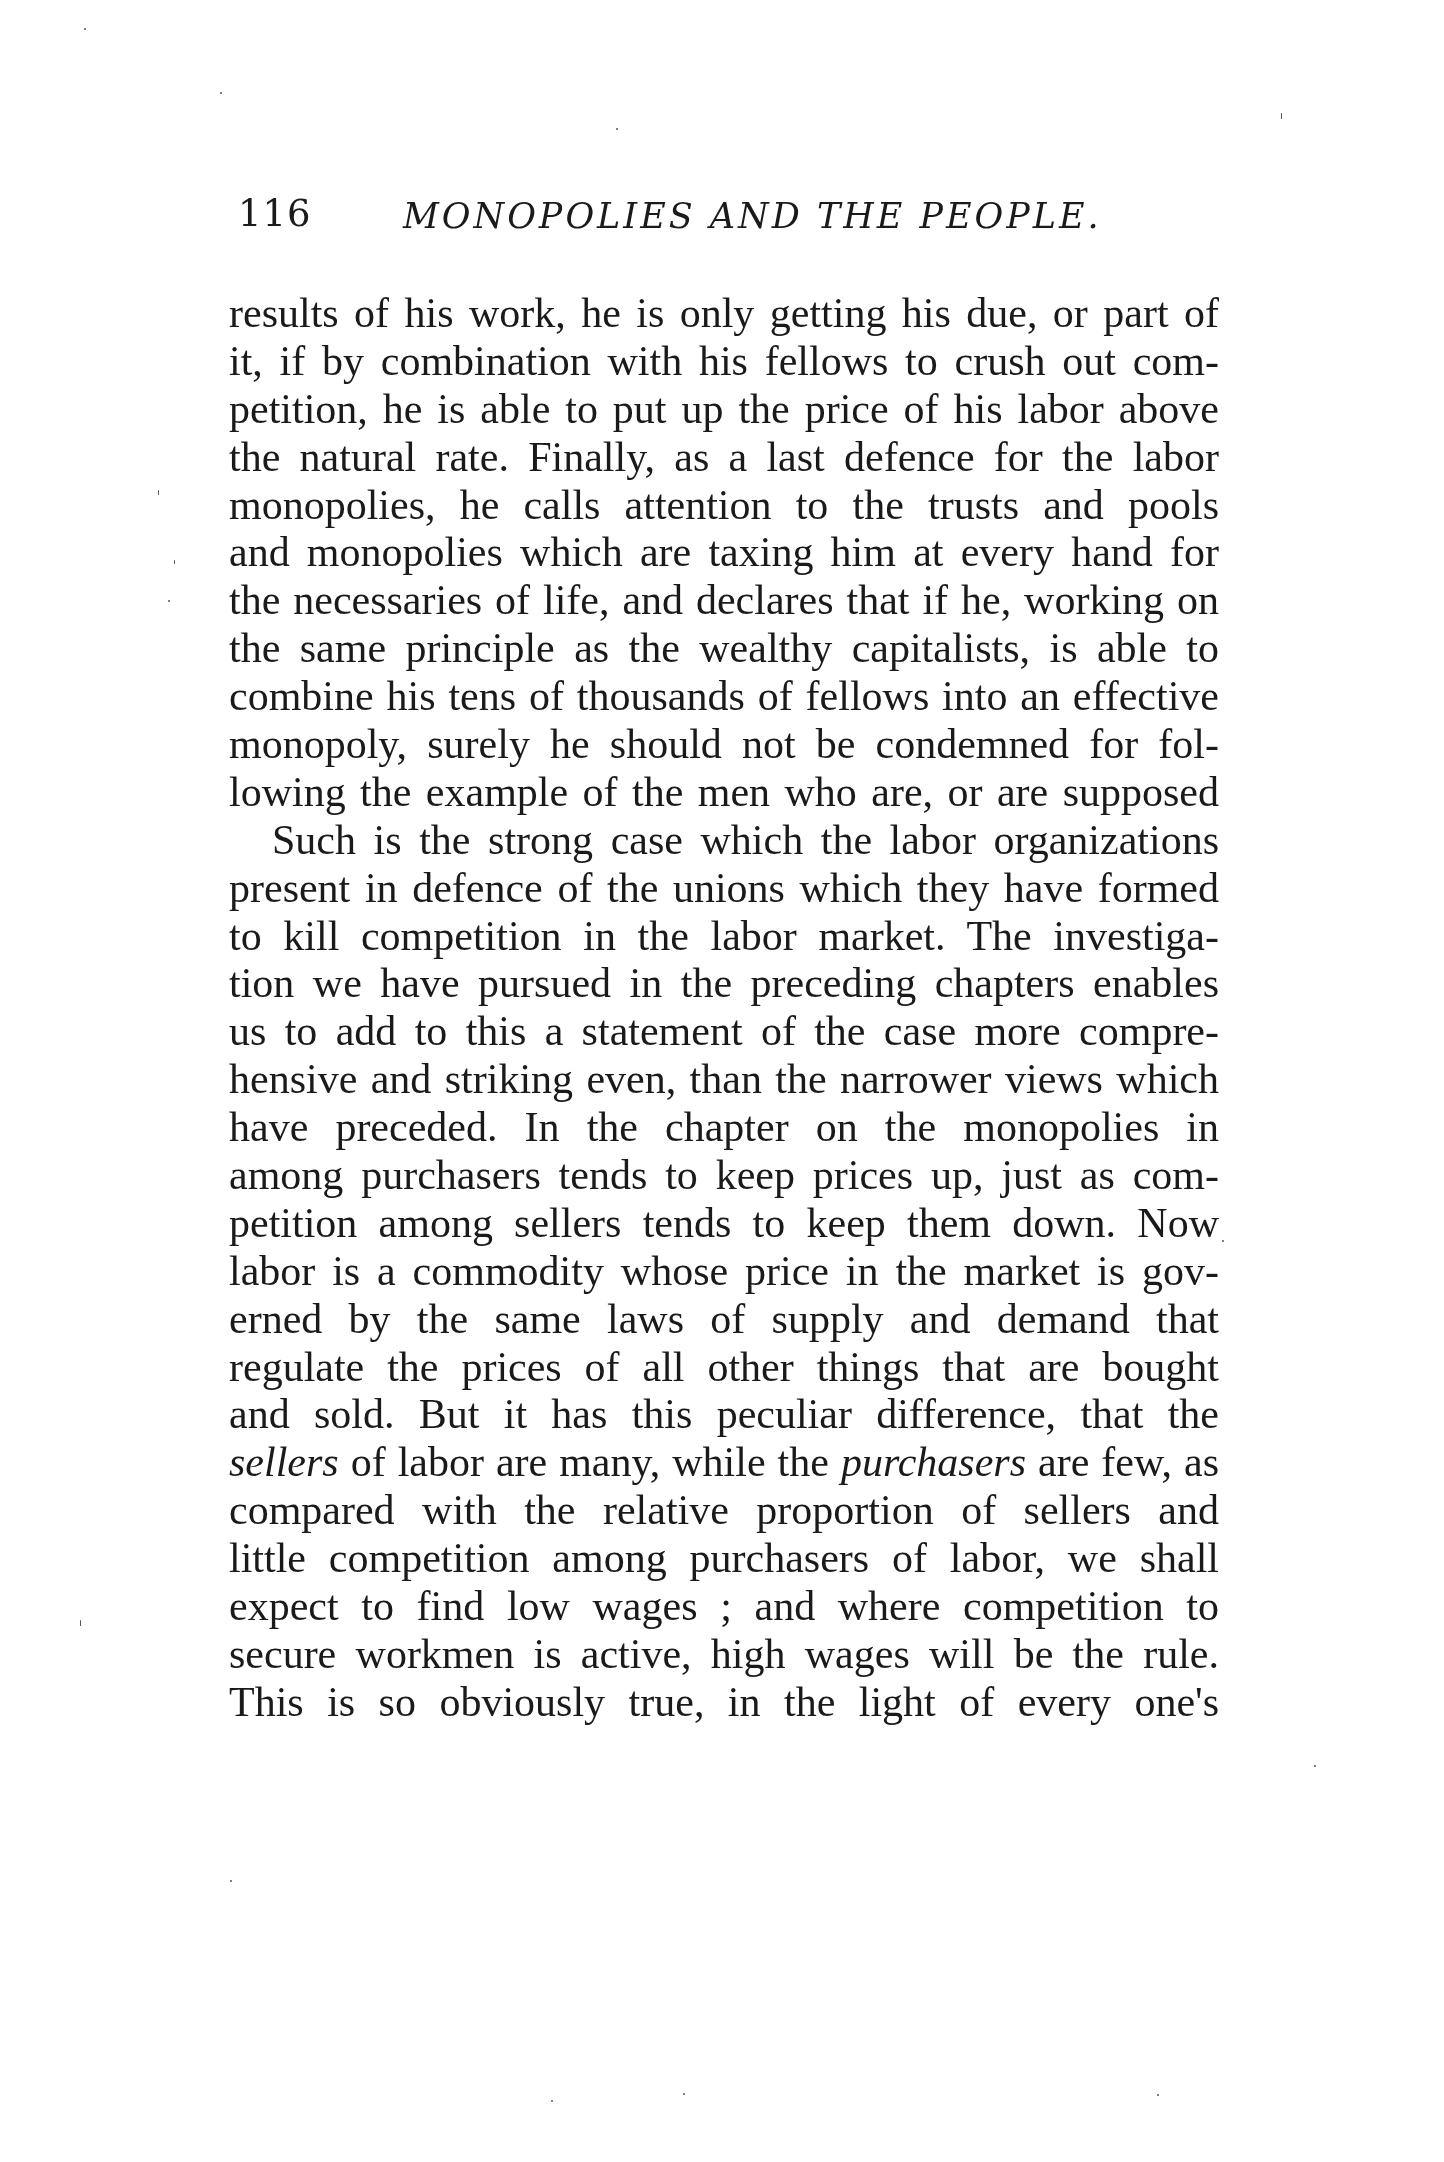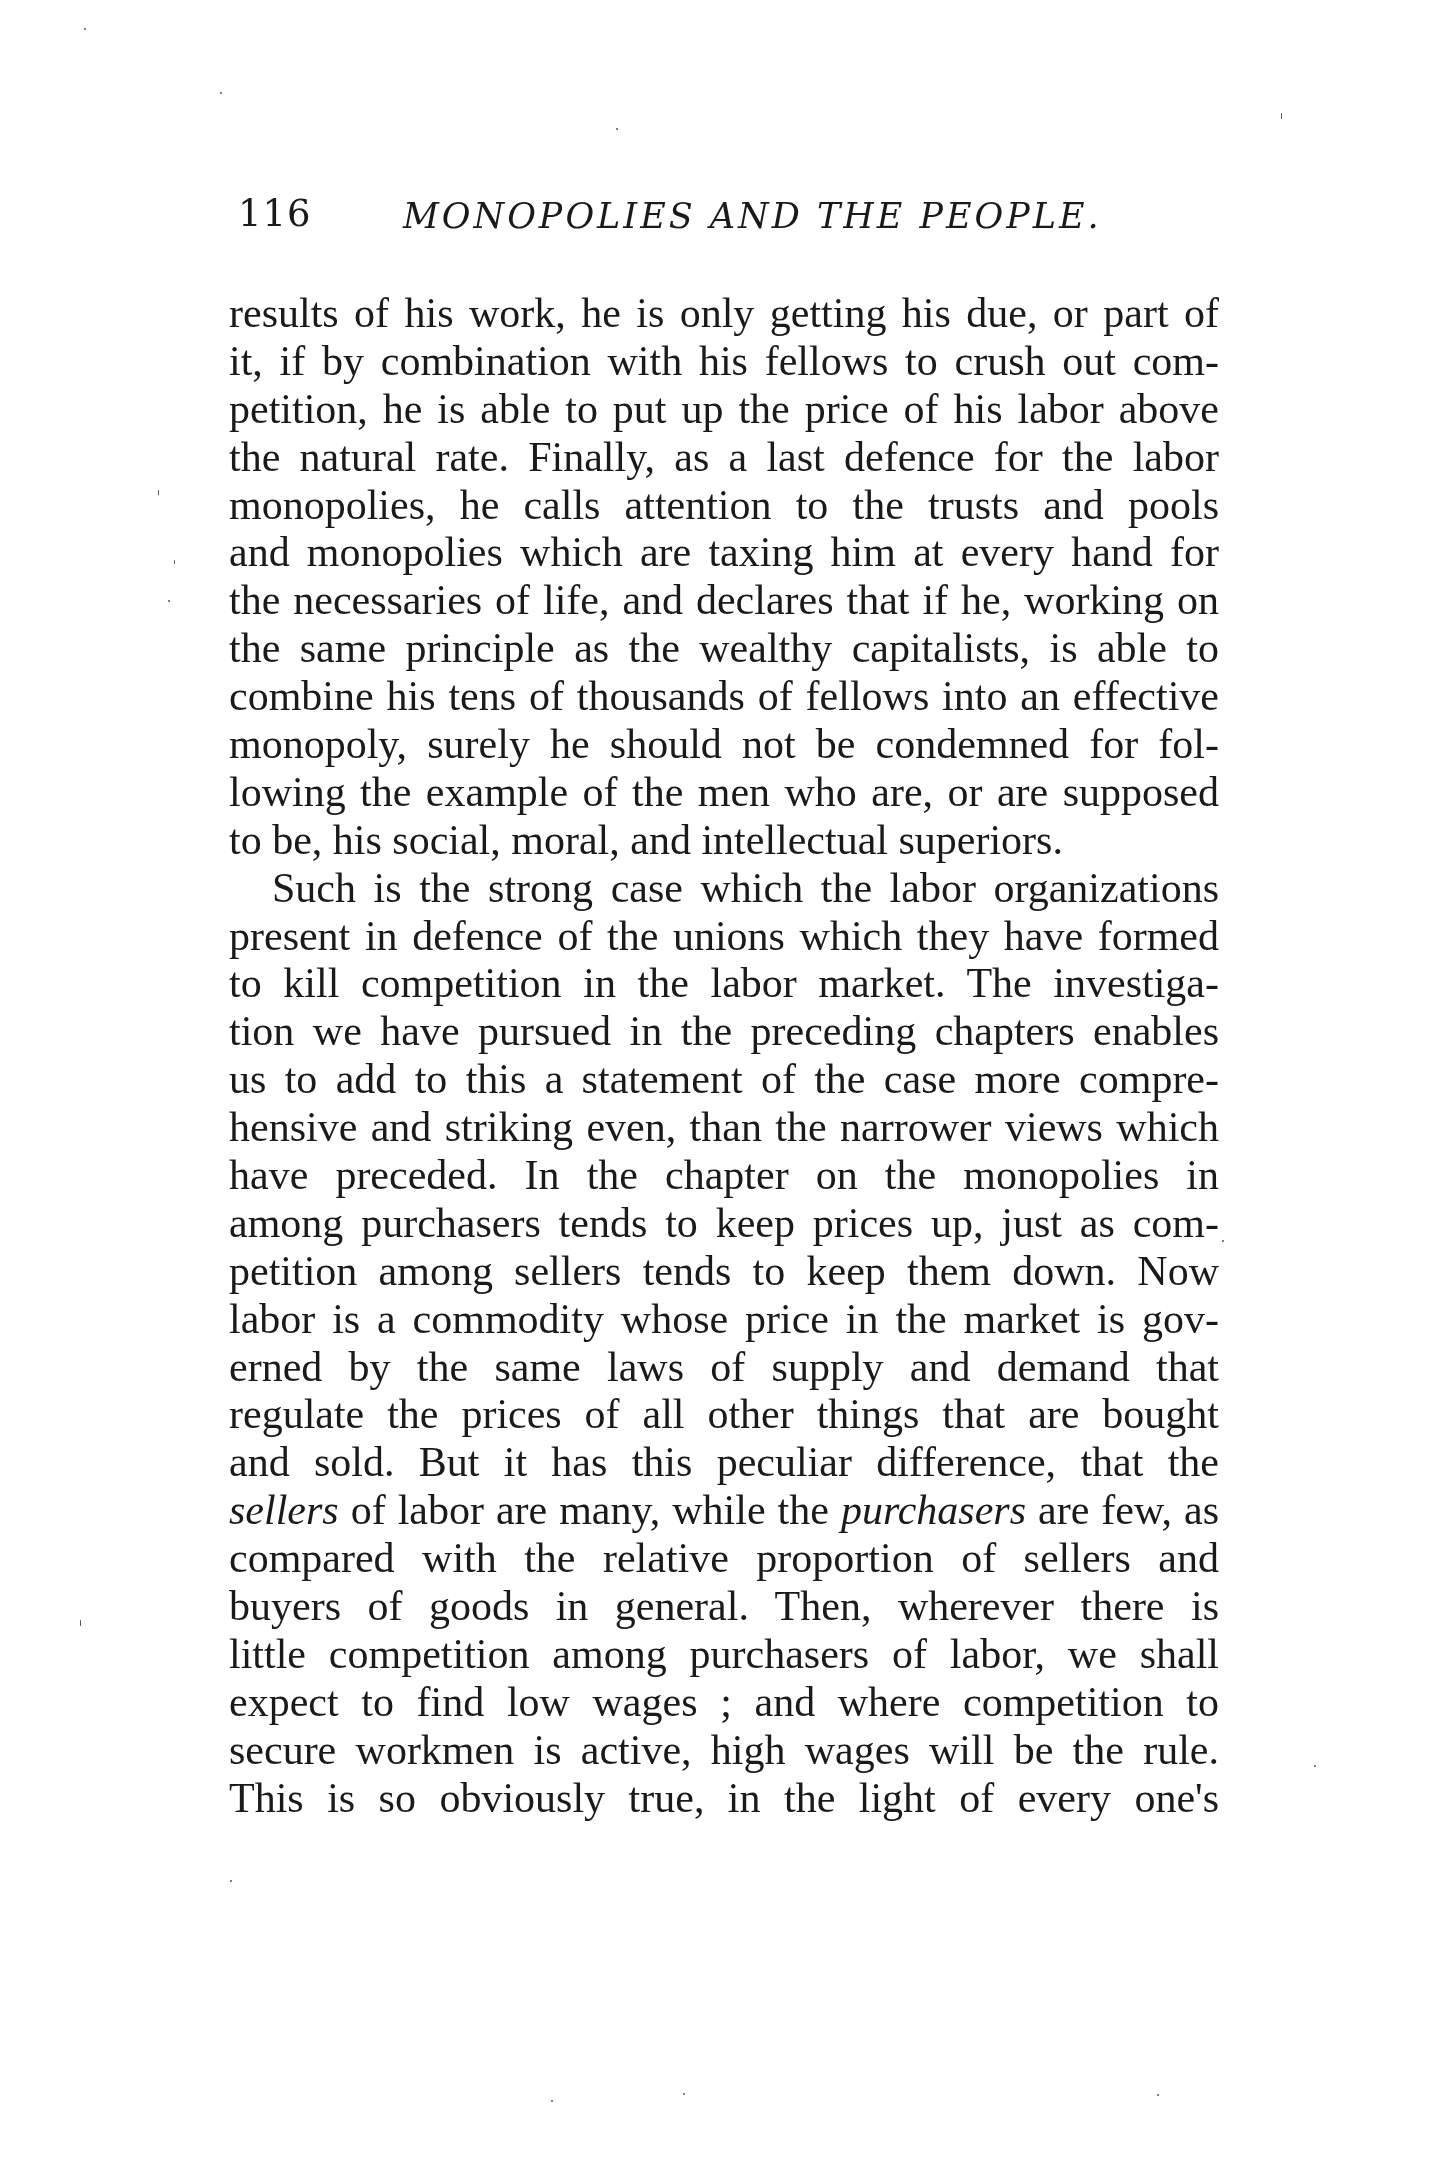--- a/index.html
+++ b/index.html
@@ -33,39 +33,37 @@
         <span class="line">it, if by combination with his fellows to crush out com-</span>
         <span class="line">petition, he is able to put up the price of his labor above</span>
         <span class="line">the natural rate.  Finally, as a last defence for the labor</span>
         <span class="line">monopolies, he calls attention to the trusts and pools</span>
         <span class="line">and monopolies which are taxing him at every hand for</span>
         <span class="line">the necessaries of life, and declares that if he, working on</span>
         <span class="line">the same principle as the wealthy capitalists, is able to</span>
         <span class="line">combine his tens of thousands of fellows into an effective</span>
         <span class="line">monopoly, surely he should not be condemned for fol-</span>
         <span class="line">lowing the example of the men who are, or are supposed</span>
-        <span class="line last">to be, his social, moral, and intellectual superiors.</span>
       </div>
       <div>
         <span class="line indent">Such is the strong case which the labor organizations</span>
         <span class="line">present in defence of the unions which they have formed</span>
         <span class="line">to kill competition in the labor market.  The investiga-</span>
         <span class="line">tion we have pursued in the preceding chapters enables</span>
         <span class="line">us to add to this a statement of the case more compre-</span>
         <span class="line">hensive and striking even, than the narrower views which</span>
         <span class="line">have preceded.  In the chapter on the monopolies in</span>
         <span class="line">among purchasers tends to keep prices up, just as com-</span>
         <span class="line">petition among sellers tends to keep them down.  Now</span>
         <span class="line">labor is a commodity whose price in the market is gov-</span>
         <span class="line">erned by the same laws of supply and demand that</span>
         <span class="line">regulate the prices of all other things that are bought</span>
         <span class="line">and sold.  But it has this peculiar difference, that the</span>
         <span class="line"><span class="em">sellers</span> of labor are many, while the <span class="em">purchasers</span> are few, as</span>
         <span class="line">compared with the relative proportion of sellers and</span>
-        <span class="line">buyers of goods in general.  Then, wherever there is</span>
         <span class="line">little competition among purchasers of labor, we shall</span>
         <span class="line">expect to find low wages ; and where competition to</span>
         <span class="line">secure workmen is active, high wages will be the rule.</span>
         <span class="line">This is so obviously true, in the light of every one's</span>
       </div>
     </div>
 
   <span class="speck" style="left:68px;top:28px;"></span>
   <span class="speck" style="left:204px;top:92px;"></span>
   <span class="speck" style="left:600px;top:128px;"></span>

